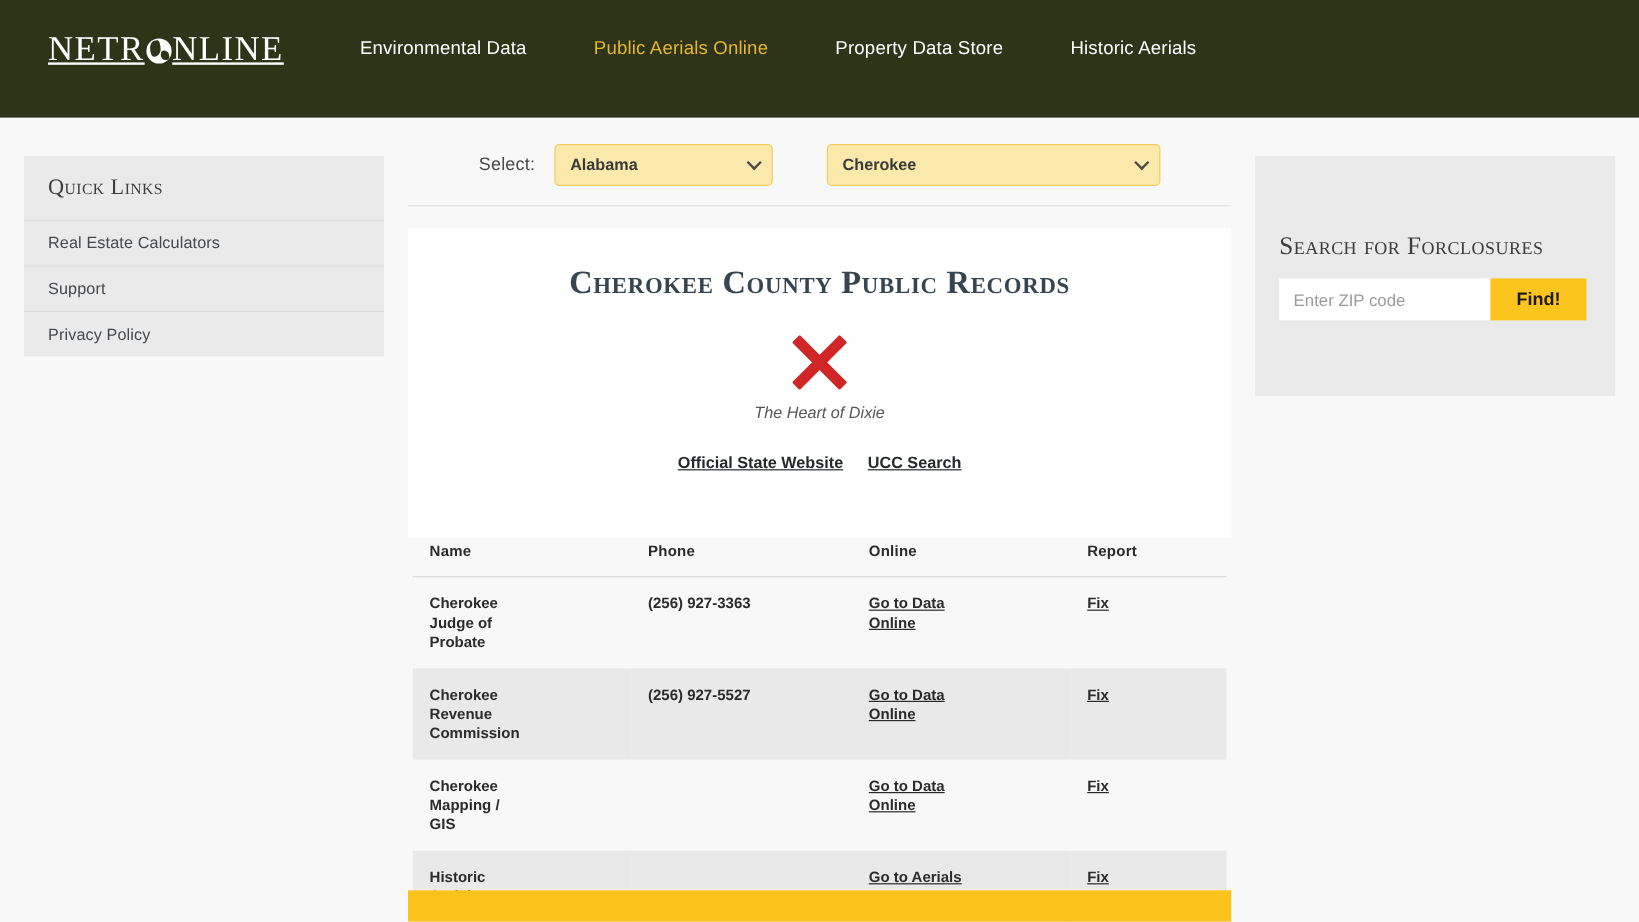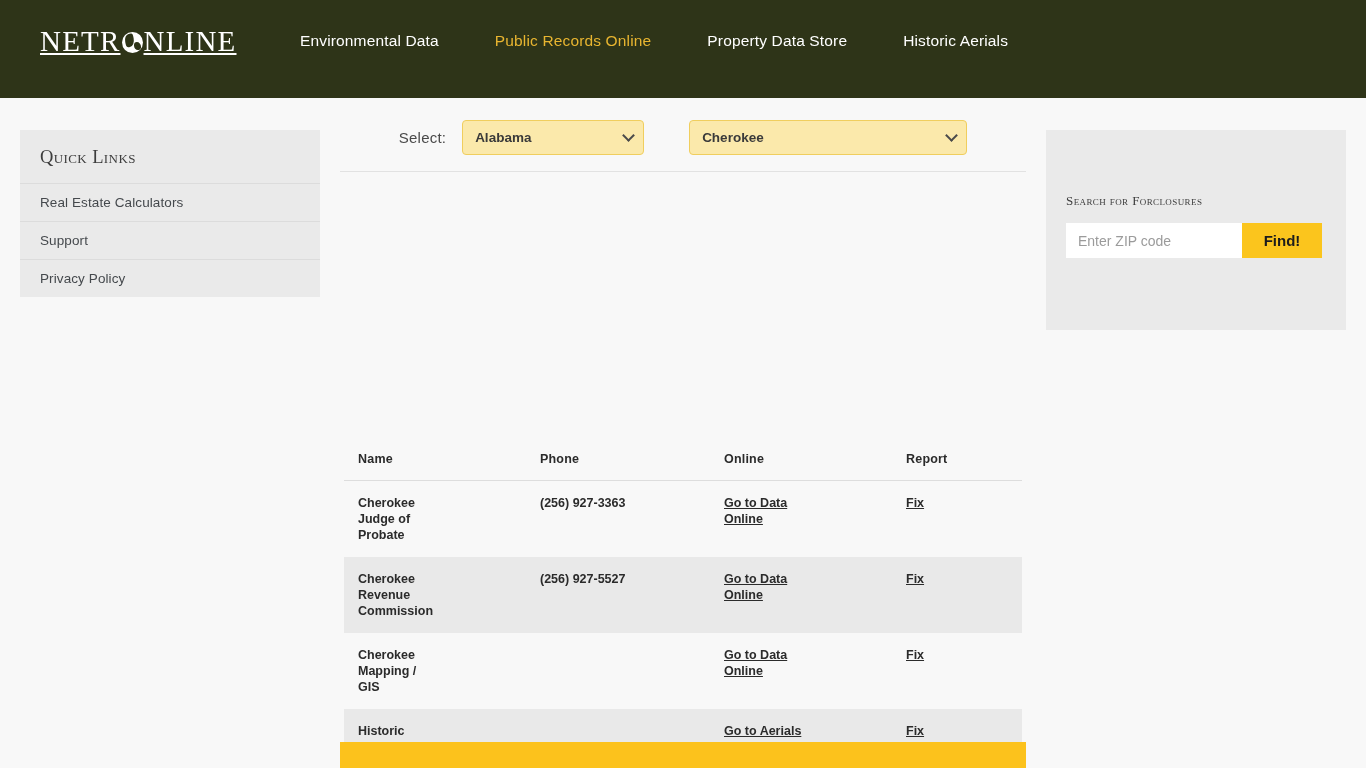--- a/index.html
+++ b/index.html
@@ -238,21 +238,21 @@
 
   
   .foreclose {
     position: absolute; left: 1046px; top: 130px;
     width: 300px; height: 200px;
     background: #eaeaea;
   }
   .fc-title {
     font-family: "Liberation Serif", serif;
     font-variant: small-caps;
-    font-size: 13px;
+    font-size: 21px;
     color: #3d3d3d;
     padding: 63px 0 0 20px;
     letter-spacing: 0.4px;
   }
   .fc-row {
     display: flex;
     margin: 14px 0 0 20px;
   }
   .fc-input {
     width: 176px; height: 35px;
@@ -287,21 +287,21 @@
 <body>
 
 <div class="topbar">
   <a class="logo" href="#">
     <span>NETR</span>
       <span class="globe"></span>
       <span>NLINE</span>
   </a>
   <nav class="nav">
     <a href="#">Environmental Data</a>
-    <a href="#" class="active">Public Records Online</a>
+    <a href="#" class="active">Public Aerials Online</a>
     <a href="#">Property Data Store</a>
     <a href="#">Historic Aerials</a>
   </nav>
 </div>
 
 <aside class="quick-links">
   <div class="ql-title">Quick Links</div>
   <a class="ql-item" href="#">Real Estate Calculators</a>
   <a class="ql-item" href="#">Support</a>
   <a class="ql-item" href="#">Privacy Policy</a>
@@ -318,20 +318,31 @@
       <span class="chev"></span>
     </span>
     <span class="sel-wrap">
       <select class="sel sel-county">
         <option>Cherokee</option>
       </select>
       <span class="chev"></span>
     </span>
   </div>
 
+  <section class="panel">
+    <h1 class="panel-title">Cherokee County Public Records</h1>
+    <div class="seal">
+      <span class="xmark"></span>
+      <div class="seal-caption">The Heart of Dixie</div>
+    </div>
+    <div class="panel-links">
+      <a href="#">Official State Website</a>
+      <a href="#">UCC Search</a>
+    </div>
+  </section>
 
 </main>
 
 <div class="tablewrap">
   <table class="records">
     <thead>
       <tr>
         <th>Name</th>
         <th>Phone</th>
         <th>Online</th>

